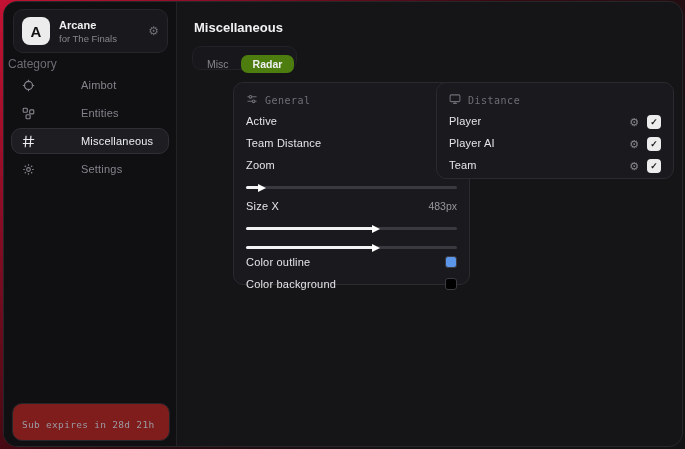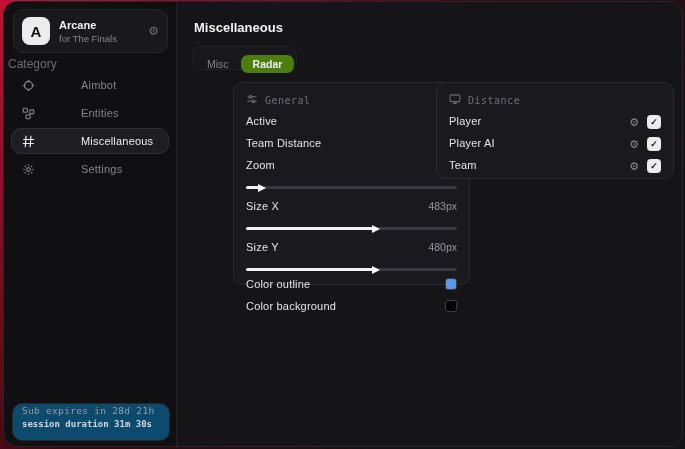--- a/index.html
+++ b/index.html
@@ -38,22 +38,22 @@
     display:flex; align-items:center; height:26px; padding:0 10px;
     border-radius:10px; margin-bottom:2px; color:#84848b; font-size:11px;
     border:1px solid transparent; cursor:pointer;gap:37px;
   }
   .nav-item.sel{ background:#1d1d22; border-color:#2f2f35; color:#eceef0; }
   .nav-icon{ width:22px; font-size:11px; display:inline-flex; }
   .nav-icon svg{ width:13px; height:13px; }
   .nav-label{ letter-spacing:.2px; }
   .sub-card{
     position:absolute; left:8px; bottom:5px; width:158px; height:38px;
-    border:1px solid #26262b; border-radius:10px; background:#0c4a6e;
-    padding:1px 9px; font-family:"DejaVu Sans Mono", monospace;
+    border:1px solid #26262b; border-radius:10px; background:#7f1d1d;
+    padding:15px 9px; font-family:"DejaVu Sans Mono", monospace;
   }
   .sub-line1{ font-size:9.5px; color:#9b9ba2; letter-spacing:.3px; }
   .sub-line2{ font-size:9px; color:#d6d6da; margin-top:3px; font-weight:bold; }
   
   .main{ position:absolute; left:174px; top:0; right:0; bottom:0; }
   .page-title{ position:absolute; left:16px; top:18px; font-size:13px; font-weight:bold; color:#f2f2f4; }
   .tabs{
     position:absolute; left:14px; top:44px; height:24px;
     display:flex; align-items:center; background:#18181c; border:1px solid #222226;
     border-radius:9px; padding:2px;
@@ -157,21 +157,20 @@
             <circle cx="8" cy="8" r="2.3"></circle>
               <path d="M8 1.5v2M8 12.5v2M1.5 8h2M12.5 8h2M3.4 3.4l1.4 1.4M11.2 11.2l1.4 1.4M12.6 3.4l-1.4 1.4M4.8 11.2l-1.4 1.4"></path>
           </svg>
         </span>
         <span class="nav-label">Settings</span>
       </div>
     </div>
 
     <div class="sub-card">
       <div class="sub-line1">Sub expires in 28d 21h</div>
-      <div class="sub-line2">session duration 31m 30s</div>
     </div>
   </div>
 
   <div class="main">
     <div class="page-title">Miscellaneous</div>
 
     <div class="tabs">
       <div class="tab">Misc</div>
       <div class="tab active">Radar</div>
     </div>
@@ -213,24 +212,20 @@
         <span class="row-label">Size X</span>
         <span class="row-value">483px</span>
       </div>
       <div class="slider">
         <div class="slider-fill" style="width: 60%;">
           <div class="slider-thumb"></div>
         </div>
       </div>
       <div class="gap6"></div>
 
-      <div class="row">
-        <span class="row-label">Size Y</span>
-        <span class="row-value">480px</span>
-      </div>
       <div class="slider">
         <div class="slider-fill" style="width: 60%;">
           <div class="slider-thumb"></div>
         </div>
       </div>
 
       <div class="row">
         <span class="row-label">Color outline</span>
         <span class="swatch" style="background-color: rgb(91, 150, 232);"></span>
       </div>

